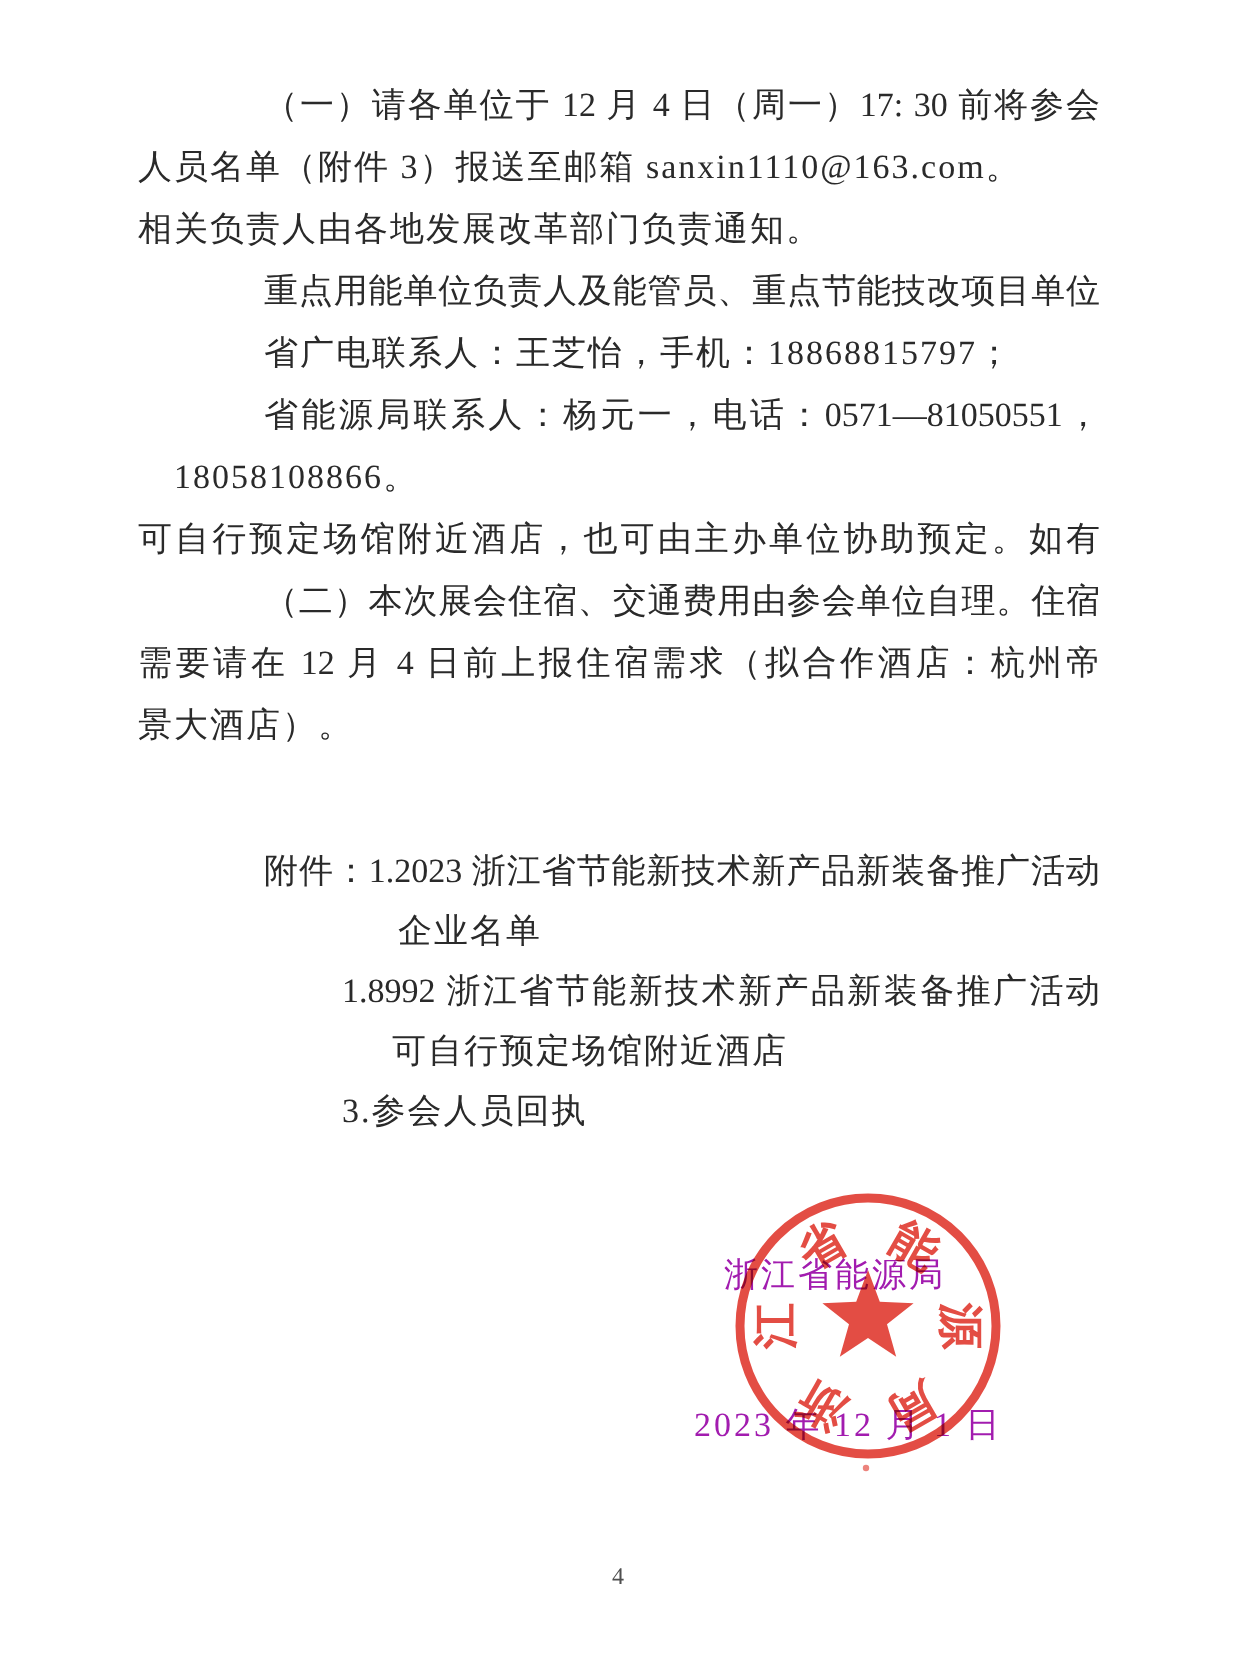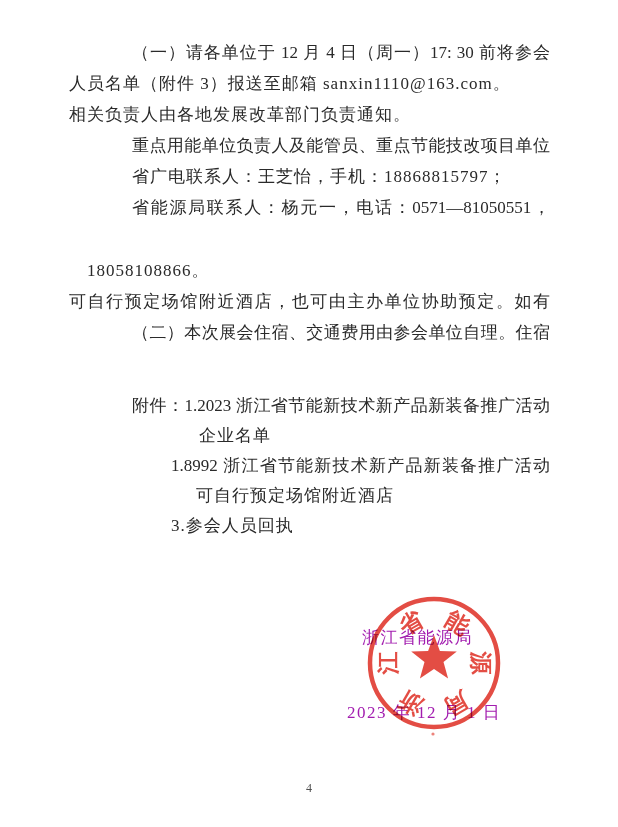--- a/index.html
+++ b/index.html
@@ -23,21 +23,21 @@
   }
   
   .j {
     white-space:normal;
     letter-spacing:0;
     text-align:justify;
     text-align-last:justify;
     overflow:hidden; height:31px;
   }
   .ind   { padding-left:63px; }
-  .pl18  { padding-left:18px;margin-top:32px; }
+  .pl18  { padding-left:18px; }
   .att { margin-top:43px; }
   .att .line { height:30px; line-height:30px; }
   .att .j    { height:30px; }
   .ml102 { padding-left:102px; }
   .ml127 { padding-left:127px; }
   .ml130 { padding-left:130px; }
   .sig-line {
     position:absolute;
     font-size:17px; letter-spacing:1.5px;
     line-height:22px; height:22px; white-space:pre;
@@ -75,20 +75,22 @@
   <div class="text-col">
     <div class="line ind j">（一）请各单位于 12 月 4 日（周一）17: 30 前将参会</div>
     <div class="line">人员名单（附件 3）报送至邮箱 sanxin1110@163.com。</div>
     <div class="line">相关负责人由各地发展改革部门负责通知。</div>
     <div class="line ind j">重点用能单位负责人及能管员、重点节能技改项目单位</div>
     <div class="line ind">省广电联系人：王芝怡，手机：18868815797；</div>
     <div class="line ind j">省能源局联系人：杨元一，电话：0571—81050551，</div>
     <div class="line pl18">18058108866。</div>
     <div class="line j">可自行预定场馆附近酒店，也可由主办单位协助预定。如有</div>
     <div class="line ind j">（二）本次展会住宿、交通费用由参会单位自理。住宿</div>
+    <div class="line j">需要请在 12 月 4 日前上报住宿需求（拟合作酒店：杭州帝</div>
+    <div class="line">景大酒店）。</div>
 
     <div class="att">
       <div class="line ind j">附件：1.2023 浙江省节能新技术新产品新装备推广活动</div>
       <div class="line ml130">企业名单</div>
       <div class="line ml102 j">1.8992 浙江省节能新技术新产品新装备推广活动</div>
       <div class="line ml127">可自行预定场馆附近酒店</div>
       <div class="line ml102">3.参会人员回执</div>
     </div>
   </div>
 

